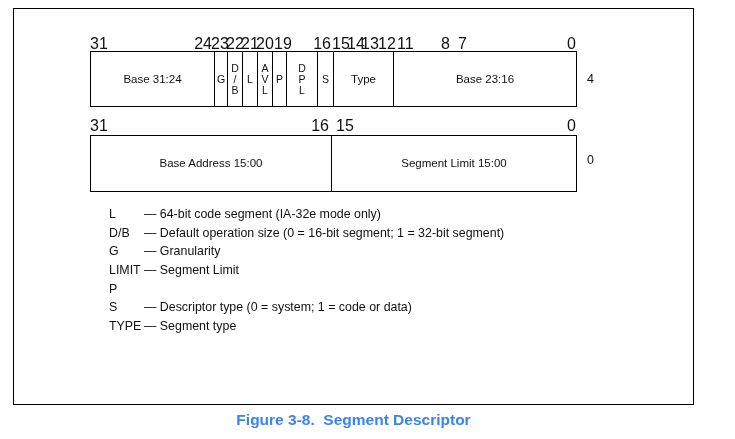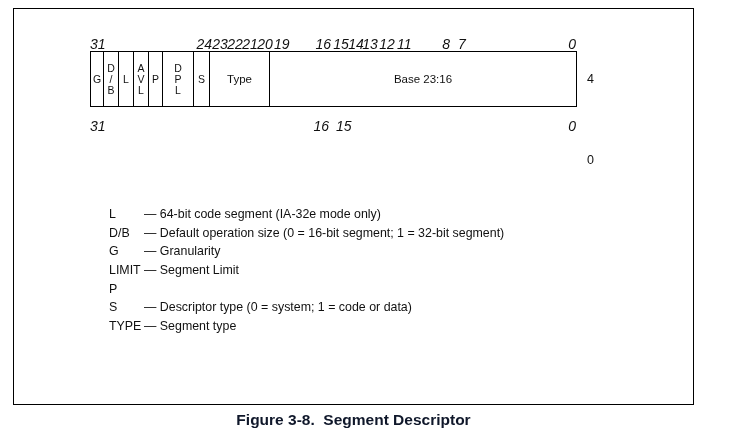--- a/index.html
+++ b/index.html
@@ -13,25 +13,24 @@
   }
   .frame{
     position:absolute;
     left:13px;top:8px;width:681px;height:397px;
     border:1.5px solid #000;
     box-sizing:border-box;
     background:#fff;
   }
   .bit{
     position:absolute;
-    font-size:14px;
+    font-size:16px;
     line-height:12px;
     white-space:nowrap;
     color:#111;
-    font-style:italic;
   }
   .bit.c{transform:translateX(-50%);}
   .bit.r{transform:translateX(-100%);}
   .box{
     position:absolute;
     display:flex;
     border:1px solid #000;
     box-sizing:border-box;
     background:#fff;
   }
@@ -62,21 +61,21 @@
   }
   .legend-row{display:flex;white-space:pre;}
   .legend-abbr{flex:0 0 35px;}
   .caption{
     position:absolute;
     left:13px;top:411px;width:681px;
     text-align:center;
     font-weight:bold;
     font-size:15.5px;
     white-space:pre;
-    color:#0f172a;
+    color:#3b82f6;
   }
 </style>
 </head>
 <body>
 
 <div class="page">
   <div class="frame"></div>
 
   <span class="bit" style="left:90px;top:38px">31</span>
   <span class="bit r" style="left:212px;top:38px">24</span>
@@ -89,20 +88,21 @@
   <span class="bit c" style="left:341px;top:38px">15</span>
   <span class="bit c" style="left:356px;top:38px">14</span>
   <span class="bit c" style="left:370px;top:38px">13</span>
   <span class="bit c" style="left:387px;top:38px">12</span>
   <span class="bit" style="left:397px;top:38px">11</span>
   <span class="bit r" style="left:450px;top:38px">8</span>
   <span class="bit" style="left:458px;top:38px">7</span>
   <span class="bit r" style="left:576px;top:38px">0</span>
 
   <div class="box" style="left:90px;top:51px;width:487px;height:56px">
+    <div class="cell" style="flex:0 0 124px">Base 31:24</div>
     <div class="cell sm" style="flex:0 0 13px">G</div>
     <div class="cell sm" style="flex:0 0 15px">D
 /
 B</div>
     <div class="cell sm" style="flex:0 0 15px">L</div>
     <div class="cell sm" style="flex:0 0 15px">A
 V
 L</div>
     <div class="cell sm" style="flex:0 0 14px">P</div>
     <div class="cell sm" style="flex:0 0 31px">D
@@ -112,20 +112,24 @@
     <div class="cell" style="flex:0 0 60px">Type</div>
     <div class="cell" style="flex:1">Base 23:16</div>
   </div>
   <span class="offset" style="left:587px;top:72px">4</span>
 
   <span class="bit" style="left:90px;top:120px">31</span>
   <span class="bit r" style="left:329px;top:120px">16</span>
   <span class="bit" style="left:336px;top:120px">15</span>
   <span class="bit r" style="left:576px;top:120px">0</span>
 
+  <div class="box" style="left:90px;top:135px;width:487px;height:57px">
+    <div class="cell" style="flex:0 0 241px">Base Address 15:00</div>
+    <div class="cell" style="flex:1">Segment Limit 15:00</div>
+  </div>
   <span class="offset" style="left:587px;top:153px">0</span>
 
   <div class="legend">
     <div class="legend-row">
       <span class="legend-abbr">L</span>
       <span class="legend-desc">— 64-bit code segment (IA-32e mode only)</span>
     </div>
     <div class="legend-row">
       <span class="legend-abbr">D/B</span>
       <span class="legend-desc">— Default operation size (0 = 16-bit segment; 1 = 32-bit segment)</span>

